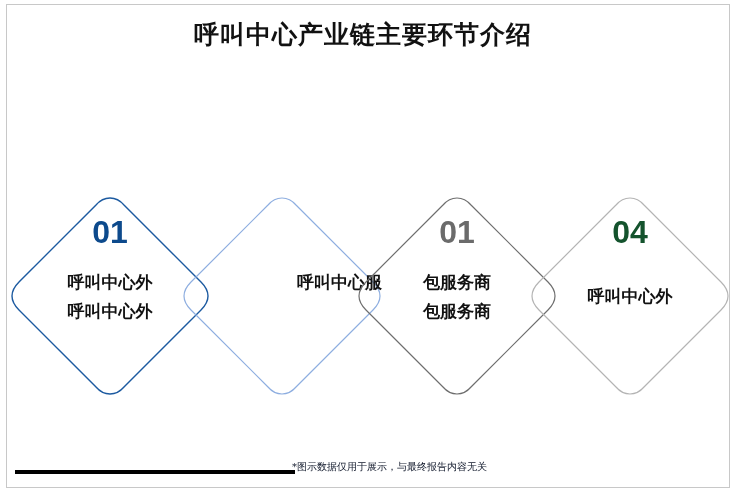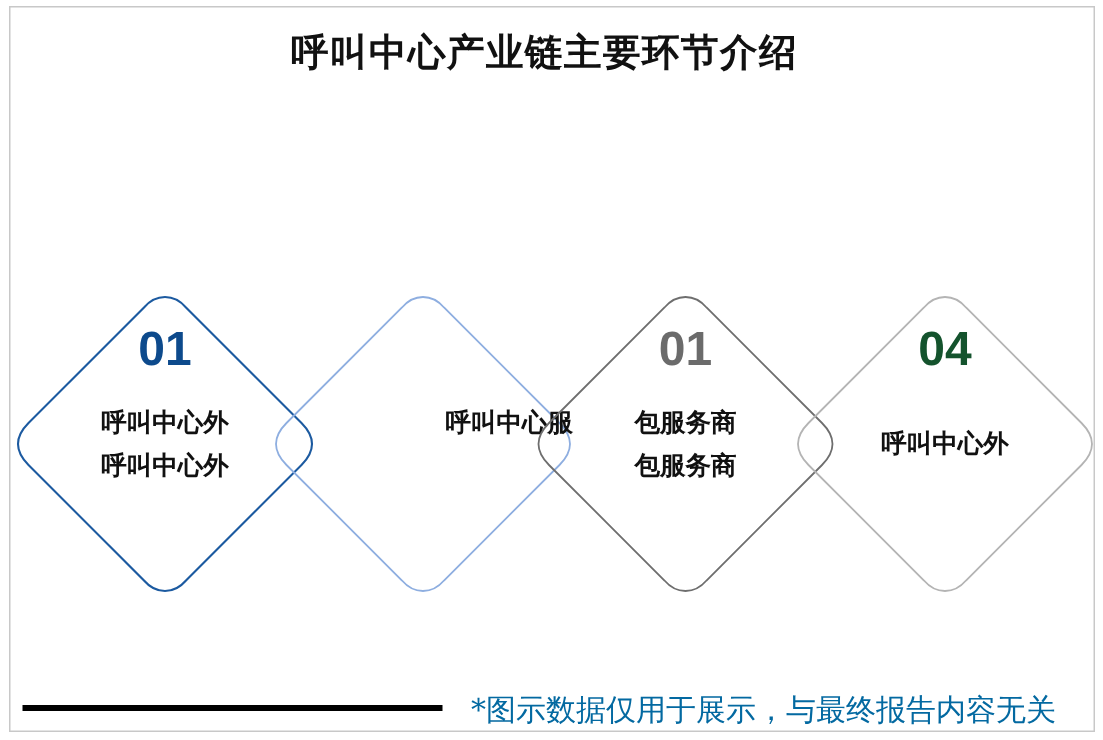--- a/index.html
+++ b/index.html
@@ -5,21 +5,21 @@
     html, body { margin: 0; padding: 0; background: #ffffff; }
     body { width: 735px; height: 493px; position: relative; overflow: hidden; font-family: "DejaVu Serif", "Liberation Serif", serif; }
     .frame { position: absolute; left: 6px; top: 4px; width: 724px; height: 484px; border: 1px solid #c8c8c8; box-sizing: border-box; background: #fff; }
     .title { position: absolute; left: 0; top: 18px; width: 726px; text-align: center; font-size: 25px; font-weight: bold; color: #111; letter-spacing: 1px; }
     .diagram { position: absolute; left: 0; top: 0; width: 735px; height: 491px; margin-top: 48px; }
     .node { position: absolute; width: 200px; height: 200px; }
     .node svg { position: absolute; left: 0; top: 0; overflow: visible; }
     .num { position: absolute; left: 0; width: 200px; text-align: center; top: 18px; font-family: "Liberation Sans", "DejaVu Sans", sans-serif; font-weight: bold; font-size: 32px; }
     .label { position: absolute; left: 0; width: 200px; text-align: center; font-size: 17px; font-weight: bold; color: #111; line-height: 29px; }
     .footer-line { position: absolute; left: 15px; top: 470px; width: 280px; height: 4px; background: #000; }
-    .footer-note { position: absolute; left: 314px; top: 460px; font-size: 20px; color: #0369a1; white-space: nowrap; }
+    .footer-note { position: absolute; left: 292px; top: 460px; font-size: 10px; color: #0f172a; white-space: nowrap; }
   </style>
 </head>
 <body>
 
 <div class="frame"></div>
 
 <div class="title">呼叫中心产业链主要环节介绍</div>
 
 <div class="diagram">
 

